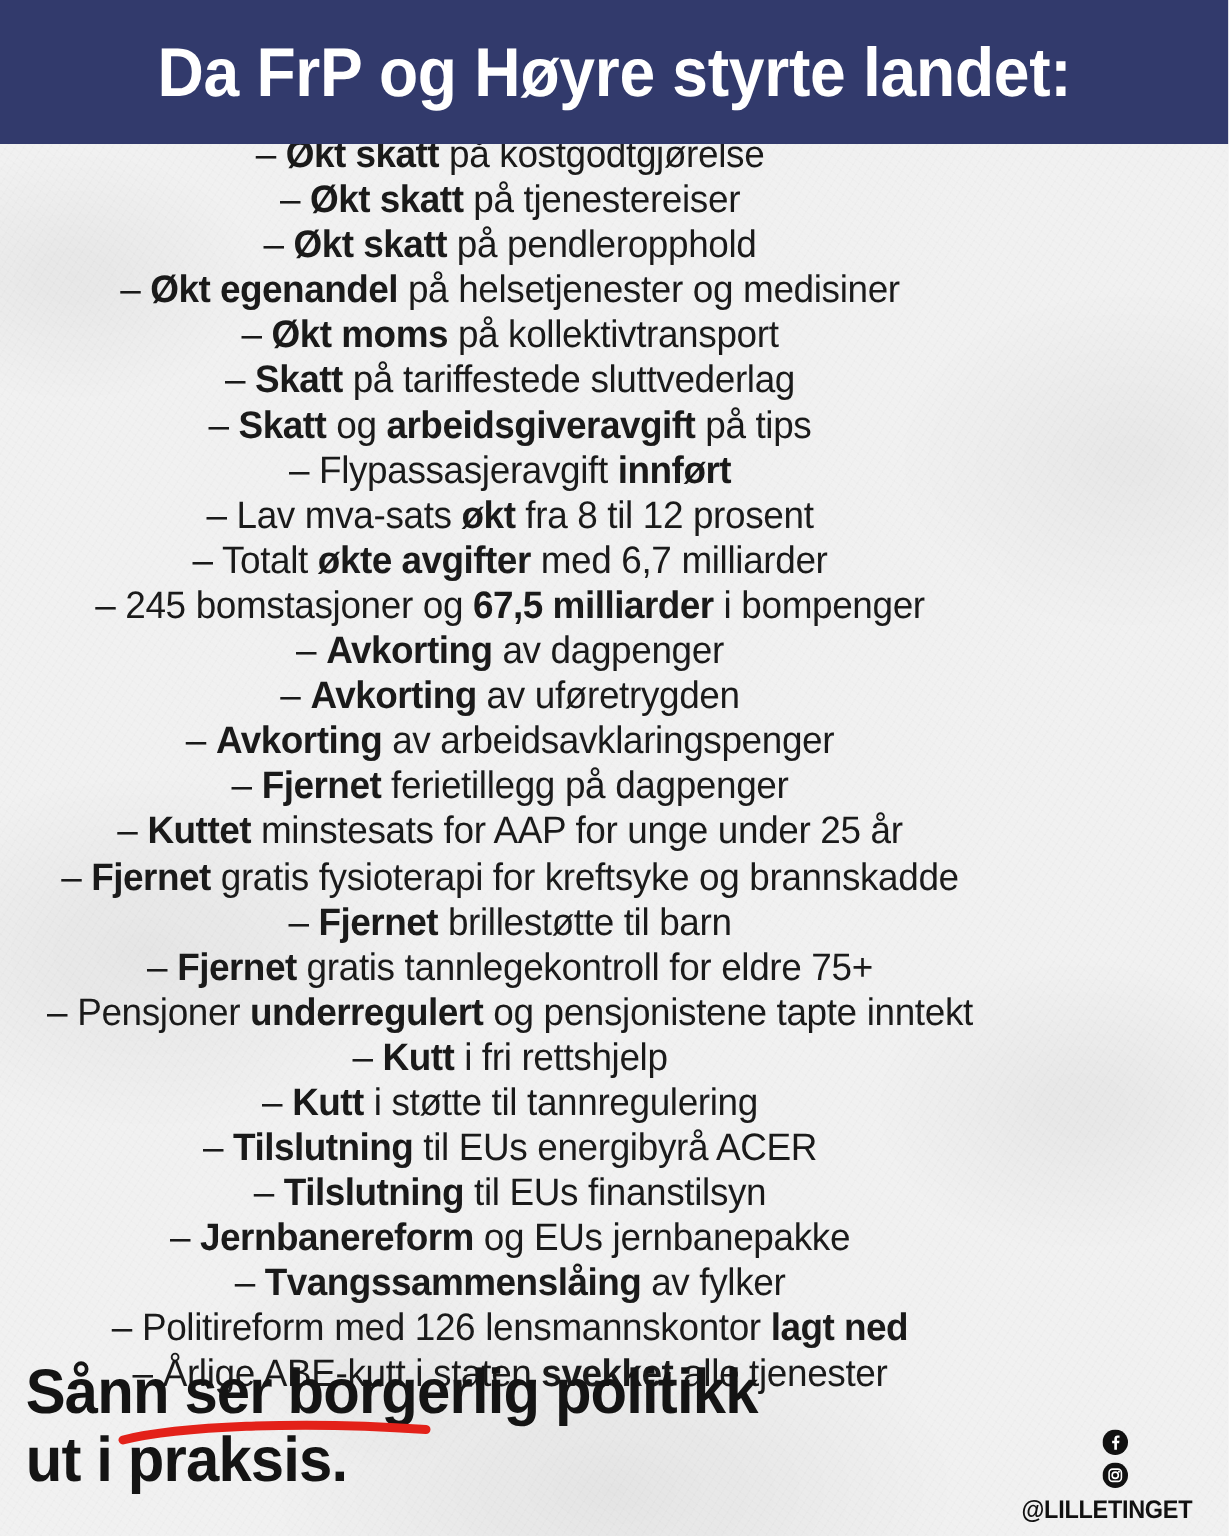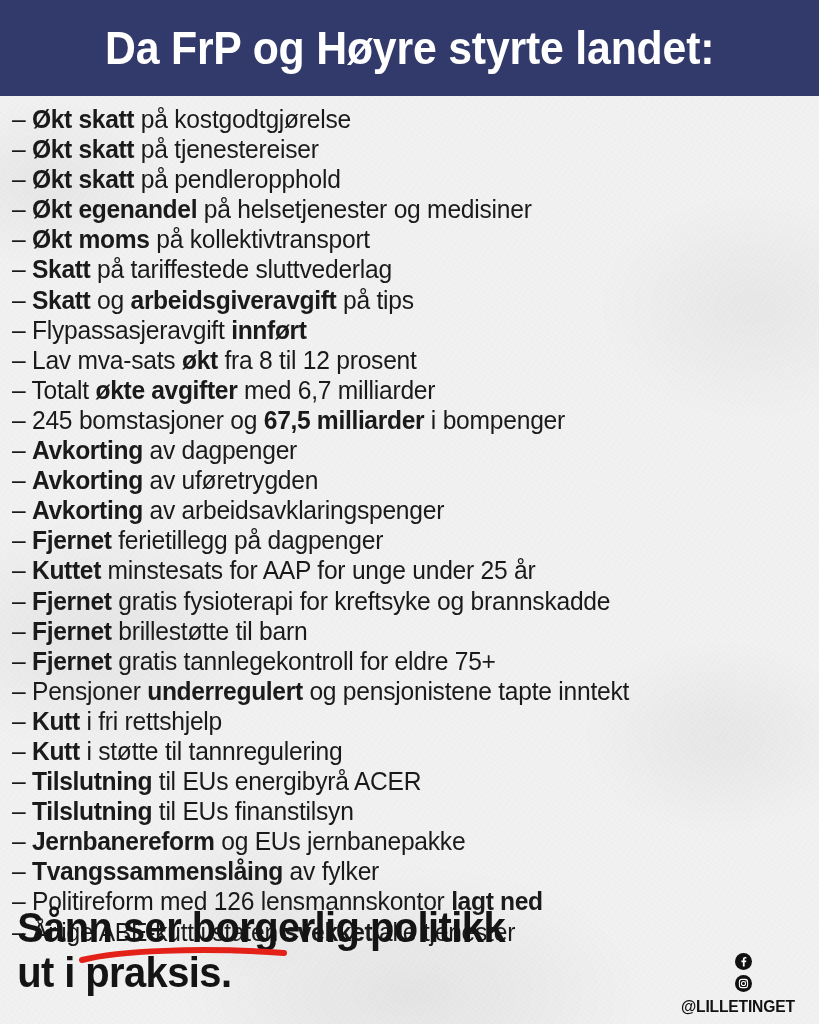--- a/index.html
+++ b/index.html
@@ -73,24 +73,25 @@
     line-height: 1;
     transform: scaleX(0.93);
     transform-origin: center;
     white-space: nowrap;
     text-align: center;
   }
 
   
   .list-block {
     position: absolute;
-    top: 104px;
+    top: 88px;
     left: 0;
     width: 680px;
     z-index: 4;
+    text-align: center;
   }
   .list-line {
     display: block;
     color: #1a1a1a;
     font-family: "Liberation Sans", sans-serif;
     font-size: 25.5px;
     line-height: 30.1px;
     white-space: nowrap;
     letter-spacing: -0.25px;
     transform: scaleX(0.965);

